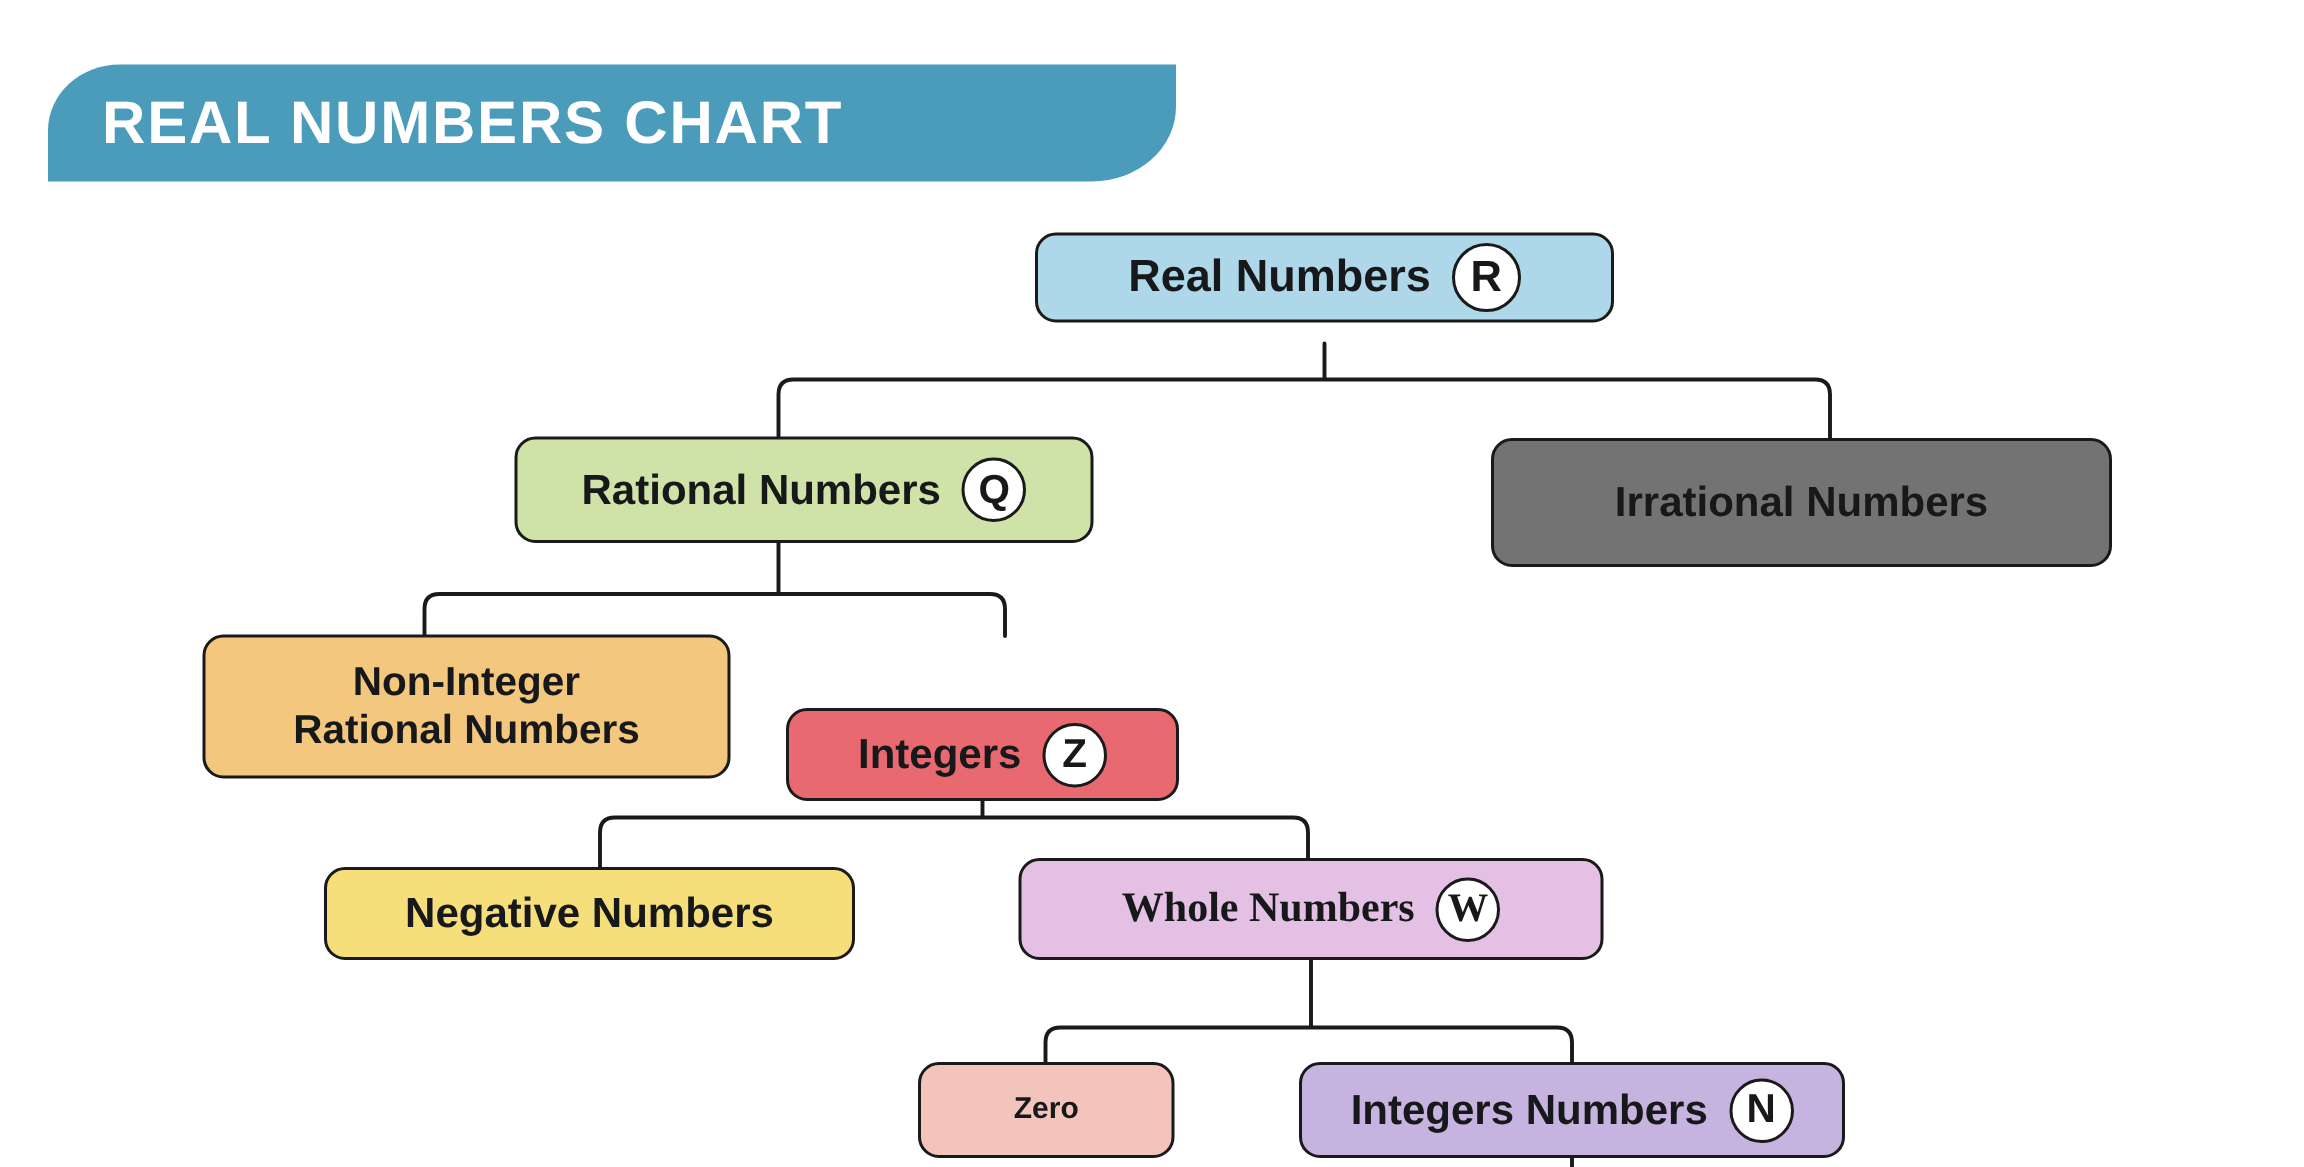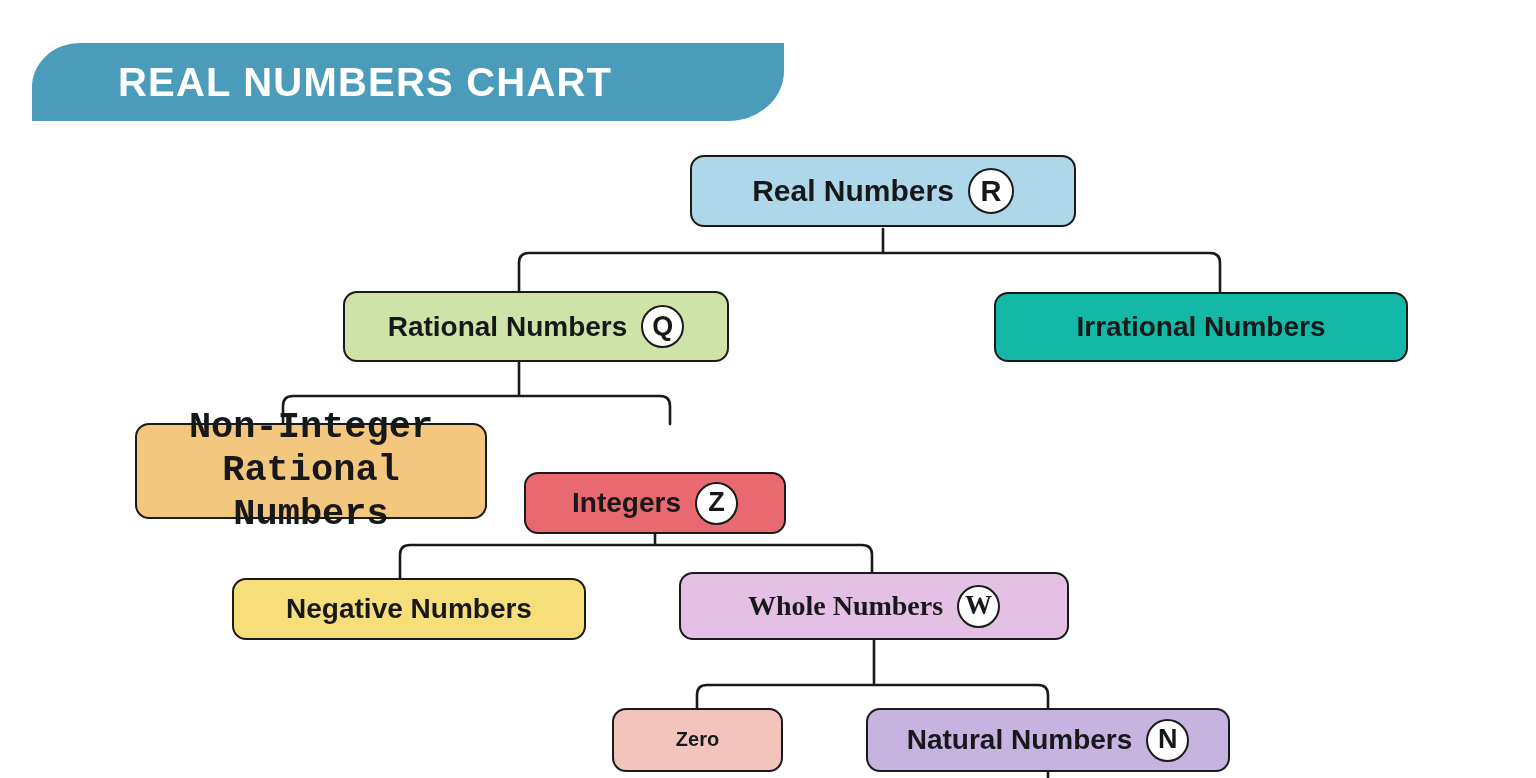--- a/index.html
+++ b/index.html
@@ -31,21 +31,21 @@
     border-top-right-radius: 0;
     border-bottom-left-radius: 0;
     display: flex;
     align-items: center;
   }
   #title-text {
     color: #ffffff;
     font-size: 40px;
     font-weight: bold;
     letter-spacing: 1.2px;
-    margin-left: 86px;
+    margin-left: 36px;
     white-space: nowrap;
     font-family: "Liberation Sans", sans-serif;
   }
 
   
   #connectors {
     position: absolute;
     left: 0;
     top: 0;
     width: 1536px;
@@ -110,73 +110,73 @@
   </div>
 
   <svg id="connectors" viewBox="0 0 1536 778" width="1536" height="778" xmlns="http://www.w3.org/2000/svg">
     <path d="M 883 229 L 883 253 L 529 253 Q 519 253 519 263 L 519 291 M 883 253 L 1210 253 Q 1220 253 1220 263 L 1220 292"></path>
     <path d="M 519 362 L 519 396 L 293 396 Q 283 396 283 406 L 283 423 M 519 396 L 660 396 Q 670 396 670 406 L 670 424"></path>
     <path d="M 655 486 L 655 545 L 410 545 Q 400 545 400 555 L 400 578 M 655 545 L 862 545 Q 872 545 872 555 L 872 572"></path>
     <path d="M 874 640 L 874 685 L 707 685 Q 697 685 697 695 L 697 708 M 874 685 L 1038 685 Q 1048 685 1048 695 L 1048 708"></path>
     <path d="M 1048 772 L 1048 778"></path>
   </svg>
 
-  <div class="node with-badge" style="left: 690px; top: 155px; width: 386px; height: 72px; background: rgb(174, 216, 234); font-size: 30px;">
+  <div class="node with-badge" style="left: 690px; top: 155px; width: 386px; height: 60px; background: rgb(174, 216, 234); font-size: 30px;">
     <div class="inner">
       <span class="label">Real Numbers</span>
       <span class="badge" style="width: 46px; height: 46px; font-size: 29px;">R</span>
     </div>
   </div>
 
   <div class="node with-badge" style="left: 343px; top: 291px; width: 386px; height: 71px; background: rgb(207, 226, 168); font-size: 28px;">
     <div class="inner">
       <span class="label">Rational Numbers</span>
       <span class="badge" style="width: 43px; height: 43px; font-size: 27px;">Q</span>
     </div>
   </div>
 
-  <div class="node" style="left: 994px; top: 292px; width: 414px; height: 70px; background: #14b8a6; font-size: 28px;">
+  <div class="node" style="left: 994px; top: 292px; width: 414px; height: 86px; background: #737373; font-size: 28px;">
     <div class="inner">
       <span class="label">Irrational Numbers</span>
     </div>
   </div>
 
-  <div class="node" style="left: 135px; top: 423px; width: 352px; height: 96px; background: rgb(244, 199, 126); font-size: 37px; font-family: Liberation Mono, monospace;">
+  <div class="node" style="left: 135px; top: 423px; width: 352px; height: 96px; background: rgb(244, 199, 126); font-size: 27px;">
     <div class="inner">
       <span class="label">Non-Integer
 Rational Numbers</span>
     </div>
   </div>
 
   <div class="node with-badge" style="left: 524px; top: 424px; width: 262px; height: 62px; background: rgb(232, 105, 111); font-size: 28px; margin-top: 48px;">
     <div class="inner">
       <span class="label">Integers</span>
       <span class="badge" style="width: 43px; height: 43px; font-size: 27px;">Z</span>
     </div>
   </div>
 
-  <div class="node" style="left: 232px; top: 578px; width: 354px; height: 62px; background: rgb(246, 223, 122); font-size: 28px;">
+  <div class="node" style="left: 216px; top: 578px; width: 354px; height: 62px; background: rgb(246, 223, 122); font-size: 28px;">
     <div class="inner">
       <span class="label">Negative Numbers</span>
     </div>
   </div>
 
   <div class="node with-badge" style="left: 679px; top: 572px; width: 390px; height: 68px; background: rgb(227, 192, 228); font-size: 28px; font-family: Liberation Serif, serif;">
     <div class="inner">
       <span class="label">Whole Numbers</span>
       <span class="badge" style="width: 43px; height: 43px; font-size: 27px;">W</span>
     </div>
   </div>
 
   <div class="node" style="left: 612px; top: 708px; width: 171px; height: 64px; background: rgb(242, 196, 187); font-size: 20px;">
     <div class="inner">
       <span class="label">Zero</span>
     </div>
   </div>
 
   <div class="node with-badge" style="left: 866px; top: 708px; width: 364px; height: 64px; background: rgb(198, 179, 224); font-size: 28px;">
     <div class="inner">
-      <span class="label">Natural Numbers</span>
+      <span class="label">Integers Numbers</span>
       <span class="badge" style="width: 43px; height: 43px; font-size: 27px;">N</span>
     </div>
   </div>
 
 </div>
 
 </body></html>

